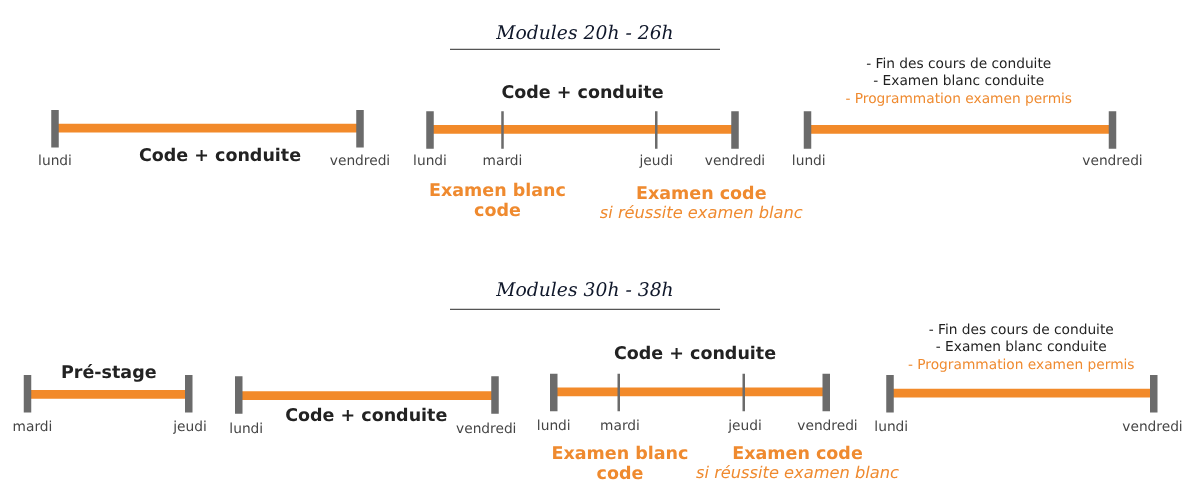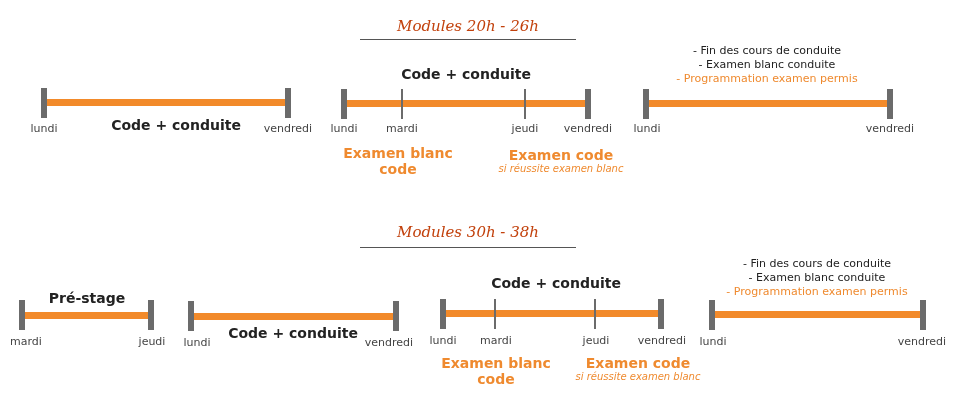--- a/index.html
+++ b/index.html
@@ -1,27 +1,27 @@
 <!DOCTYPE html>
 <html><head>
 <meta charset="utf-8">
 <style>
   html, body { margin:0; padding:0; background:#ffffff; }
   body { width:960px; height:400px; position:relative; overflow:hidden; font-family:"DejaVu Sans", sans-serif; }
   .abs { position:absolute; }
-  .title { font-family:"DejaVu Serif", serif; font-style:italic; font-size:15px; color:#c2410c; text-align:center; width:216px; }
+  .title { font-family:"DejaVu Serif", serif; font-style:italic; font-size:15px; color:#0f172a; text-align:center; width:216px; }
   .title-rule { height:1px; background:#555; width:216px; }
   .bar { height:7px; background:#f28a2a; }
   .cap { width:6px; height:30px; background:#6b6b6b; }
   .tick { width:2px; height:30px; background:#6b6b6b; }
   .day { font-size:11px; color:#444; white-space:nowrap; transform:translateX(-50%);text-align:right; }
   .lbl { font-size:14px; font-weight:bold; color:#222; white-space:nowrap; transform:translateX(-50%); text-align:center; }
   .orange { color:#ef8a2f; }
   .exam { font-size:14px; font-weight:bold; color:#ef8a2f; text-align:center; line-height:16px; transform:translateX(-50%); white-space:nowrap; }
-  .sub { font-size:10px; font-style:italic; color:#ef8a2f; text-align:center; transform:translateX(-50%); white-space:nowrap; }
+  .sub { font-size:13px; font-style:italic; color:#ef8a2f; text-align:center; transform:translateX(-50%); white-space:nowrap; }
   .notes { font-size:11px; font-weight:normal; color:#222; text-align:center; line-height:14px; transform:translateX(-50%); white-space:nowrap; }
 </style>
 </head>
 <body>
 
 <div class="abs title" style="left:360px;top:17px;">Modules 20h - 26h</div>
 <div class="abs title-rule" style="left:360px;top:39px;"></div>
 
 <div>
   <div class="abs bar" style="left:44px;top:99px;width:244px;"></div>

